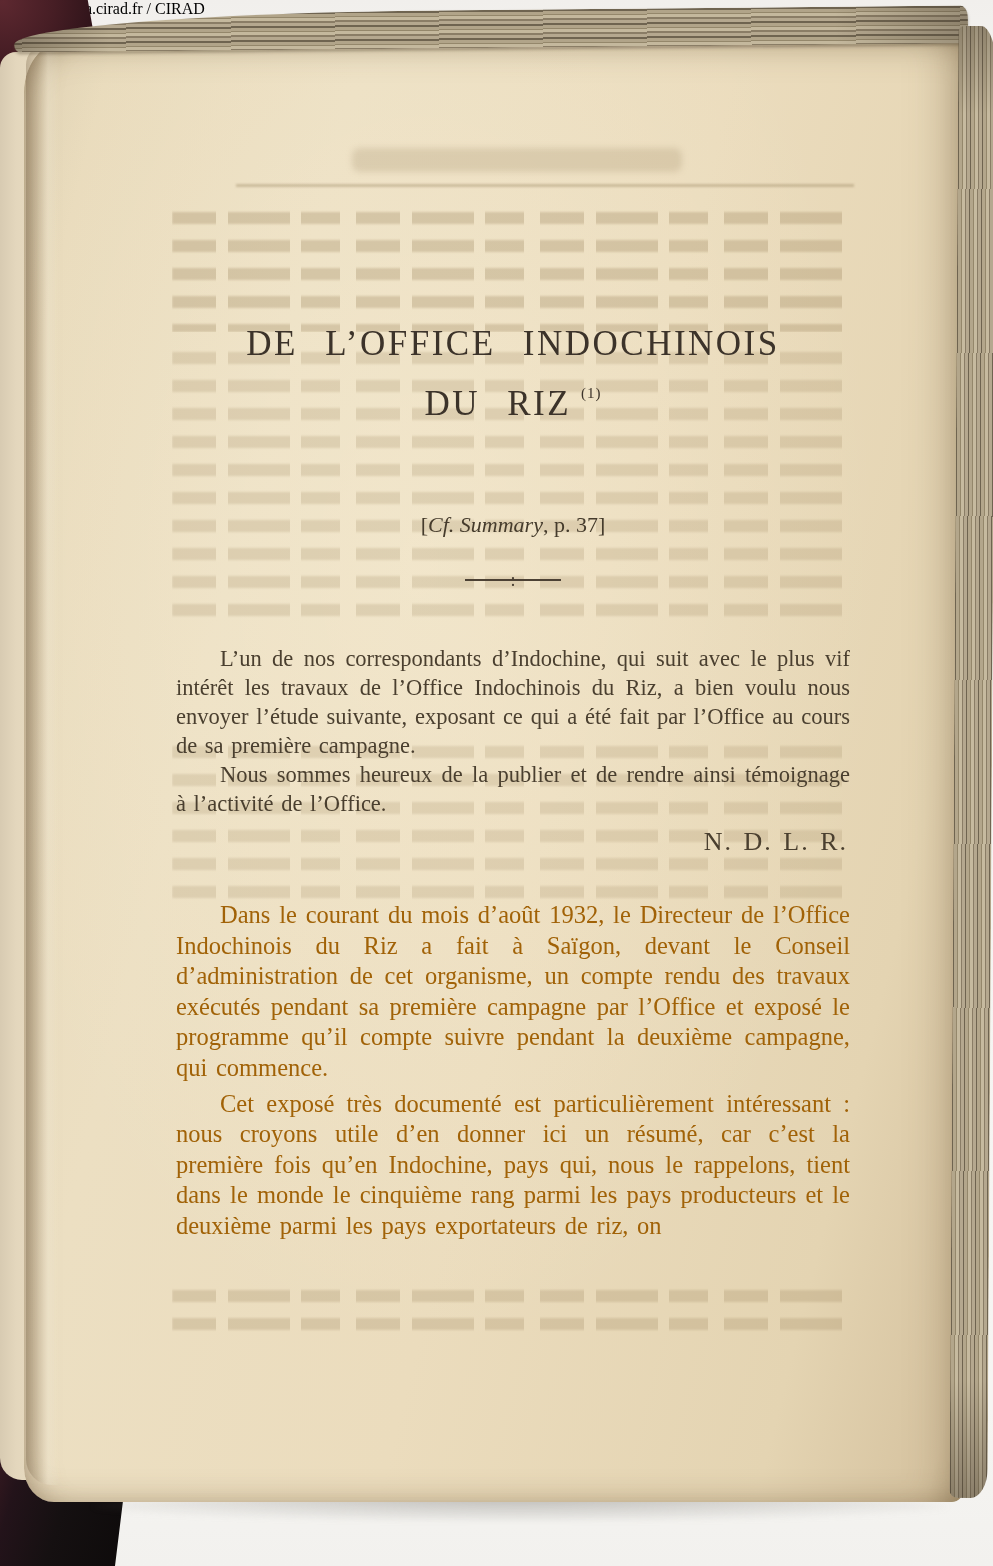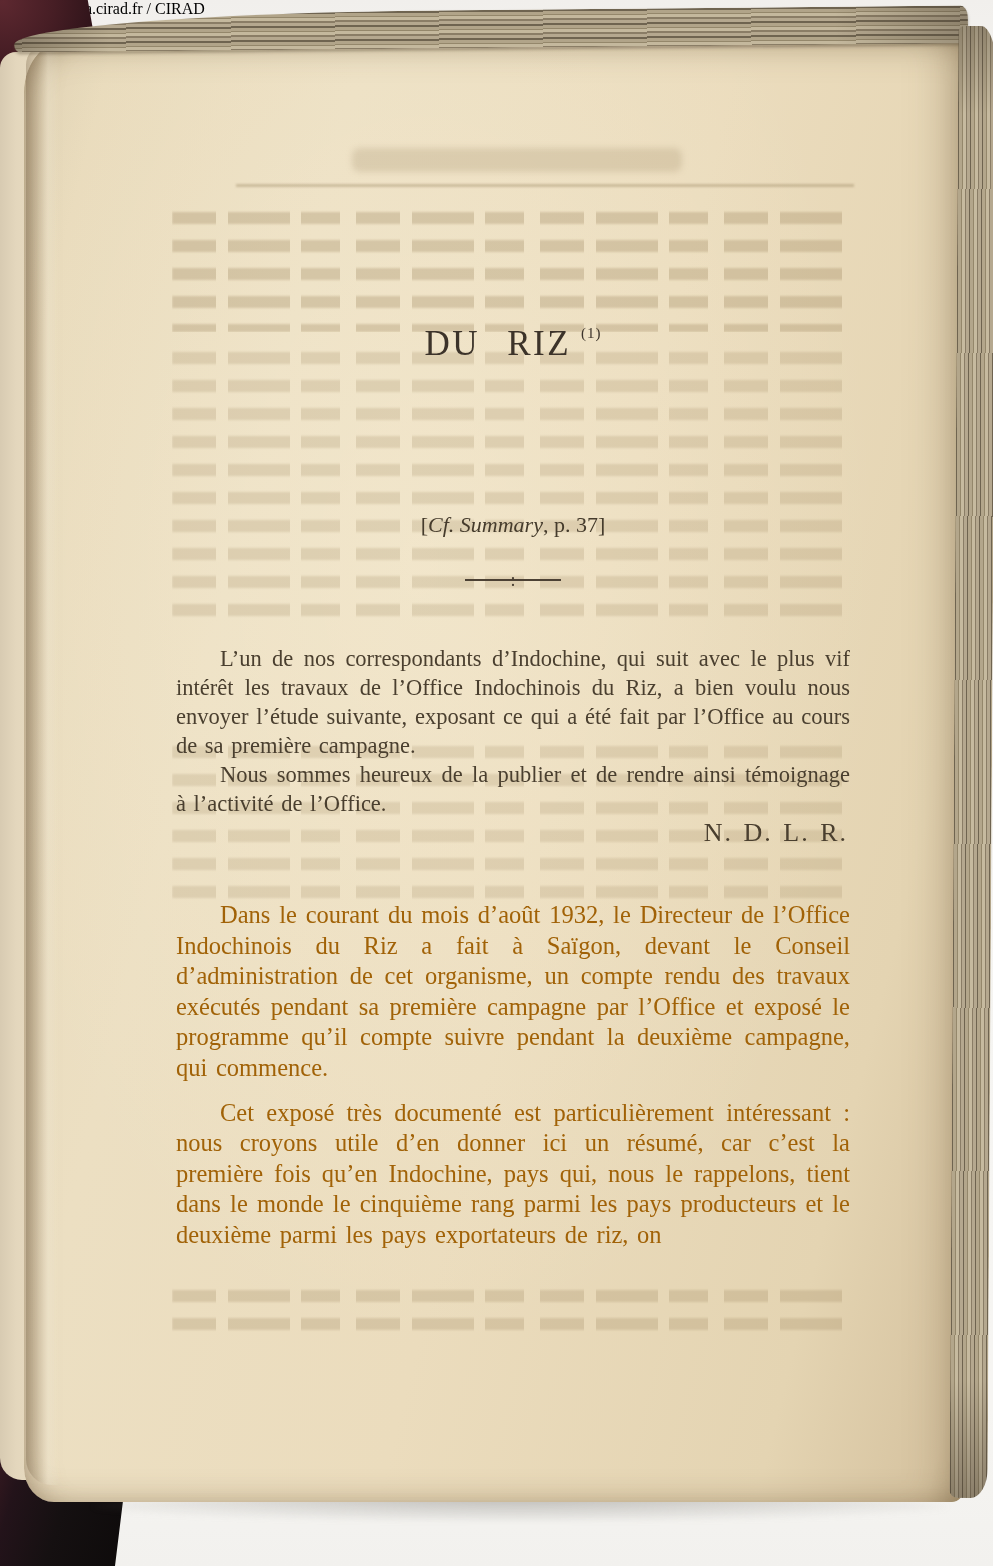--- a/index.html
+++ b/index.html
@@ -97,24 +97,24 @@
     font-size:35px; line-height:60px; letter-spacing:2.5px; word-spacing:16px; font-weight:normal;
   }
   .title-sup { font-size:15px; letter-spacing:1px; word-spacing:normal; position:relative; top:-17px; margin-left:10px; }
   .subtitle { position:absolute; top:512px; left:0; width:100%; text-align:center; font-size:22px; color:#453b2c; }
   .subtitle .it { font-style:italic; }
   .divider { position:absolute; top:568px; left:0; width:100%; height:24px; text-align:center; }
   .divider-line { position:absolute; left:50%; top:11px; width:96px; margin-left:-48px; border-top:2px solid #4c4134; }
   .divider-colon { position:relative; font-size:18px; line-height:24px; color:#4c4134; }
   .note { position:absolute; top:644px; left:0; width:100%; font-size:22.5px; line-height:29px; color:#4a3f2f; text-align:justify; word-spacing:2px; }
   .note p { text-indent:44px; }
-  .signature { text-align:right; font-size:26px; letter-spacing:2px; padding-right:2px; text-indent:0; }
+  .signature { text-align:right; font-size:26px; letter-spacing:2px; margin-top:9px; padding-right:2px; text-indent:0; }
   .body-block { position:absolute; top:900px; left:0; width:100%; font-size:24.5px; line-height:30.6px; color:#a16207; text-align:justify; word-spacing:2.5px; }
   .body-block p { text-indent:44px; }
-  .body-block p + p { margin-top:14px; }
+  .body-block p + p { margin-top:5px; }
   .footnote-rule { position:absolute; top:1255px; left:2px; width:672px; border-top:2.5px solid #50453" ; border-top:2.5px solid #504536; transform:rotate(-0.2deg); }
   .footnote { position:absolute; top:1272px; left:0; width:100%; font-size:21px; color:#4a3f30; }
   .footnote .fn-indent { display:inline-block; width:42px; }
   .footnote .fn-marker { margin-right:9px; }
   .footnote .it { font-style:italic; }
   /* ---------- credit ---------- */
   .source-credit {
     position:absolute; right:9px; top:1528px; z-index:7;
     font-family:"Liberation Sans","DejaVu Sans",sans-serif;
     font-size:23px; color:#8f8f8f; letter-spacing:0.2px;
@@ -135,20 +135,21 @@
 <div class="bleed-smudge"></div>
 <div class="ghost-rule"></div>
 <div class="bleed bleed-a"></div>
 <div class="bleed bleed-b"></div>
 <div class="bleed bleed-c"></div>
 <div class="bleed bleed-d"></div>
 
 <div class="content">
 
   <div class="title-block">
+    <div class="title-line">DE L’OFFICE INDOCHINOIS</div>
     <div class="title-line"><span>DU RIZ</span><span class="title-sup">(1)</span></div>
   </div>
 
   <div class="subtitle"><span>[</span><span class="it">Cf. Summary</span><span>, p. 37]</span></div>
 
   <div class="divider">
     <span class="divider-line"></span>
     <span class="divider-colon">:</span>
   </div>
 

